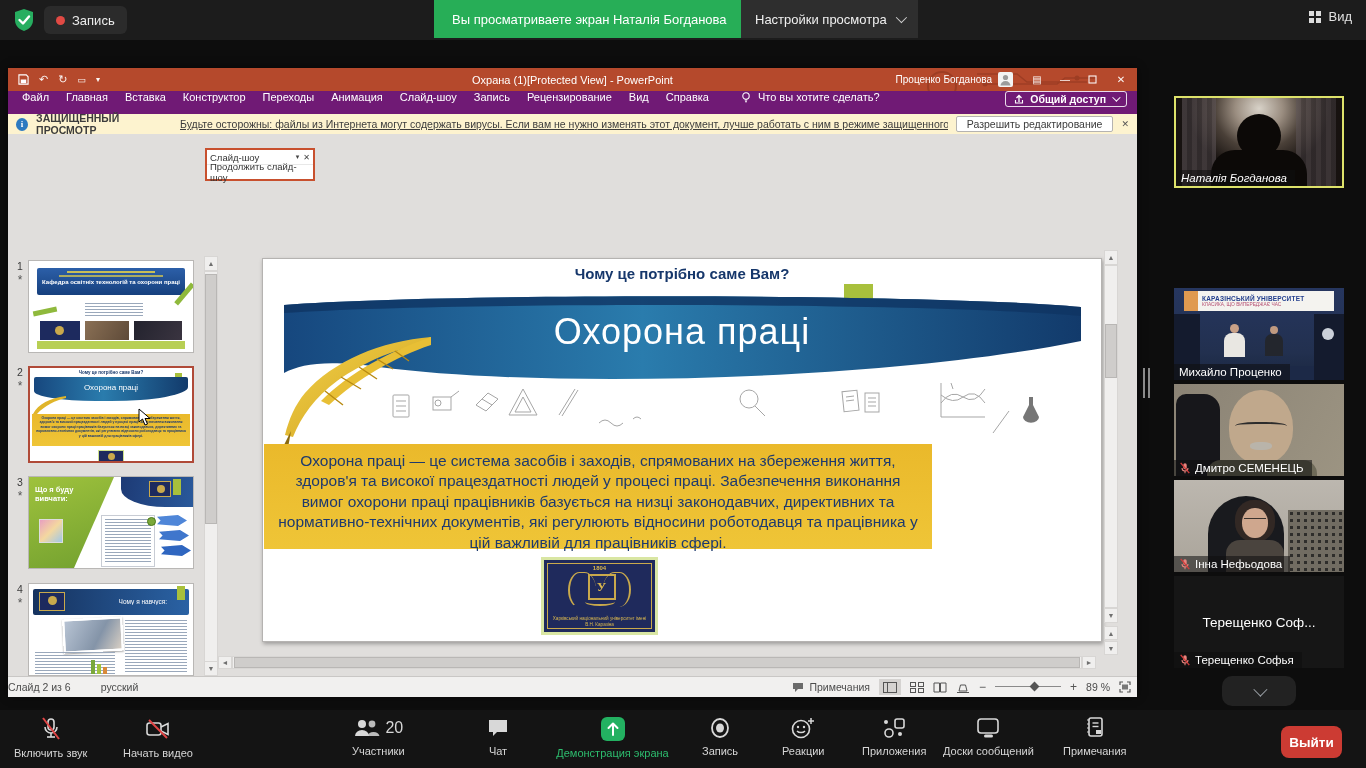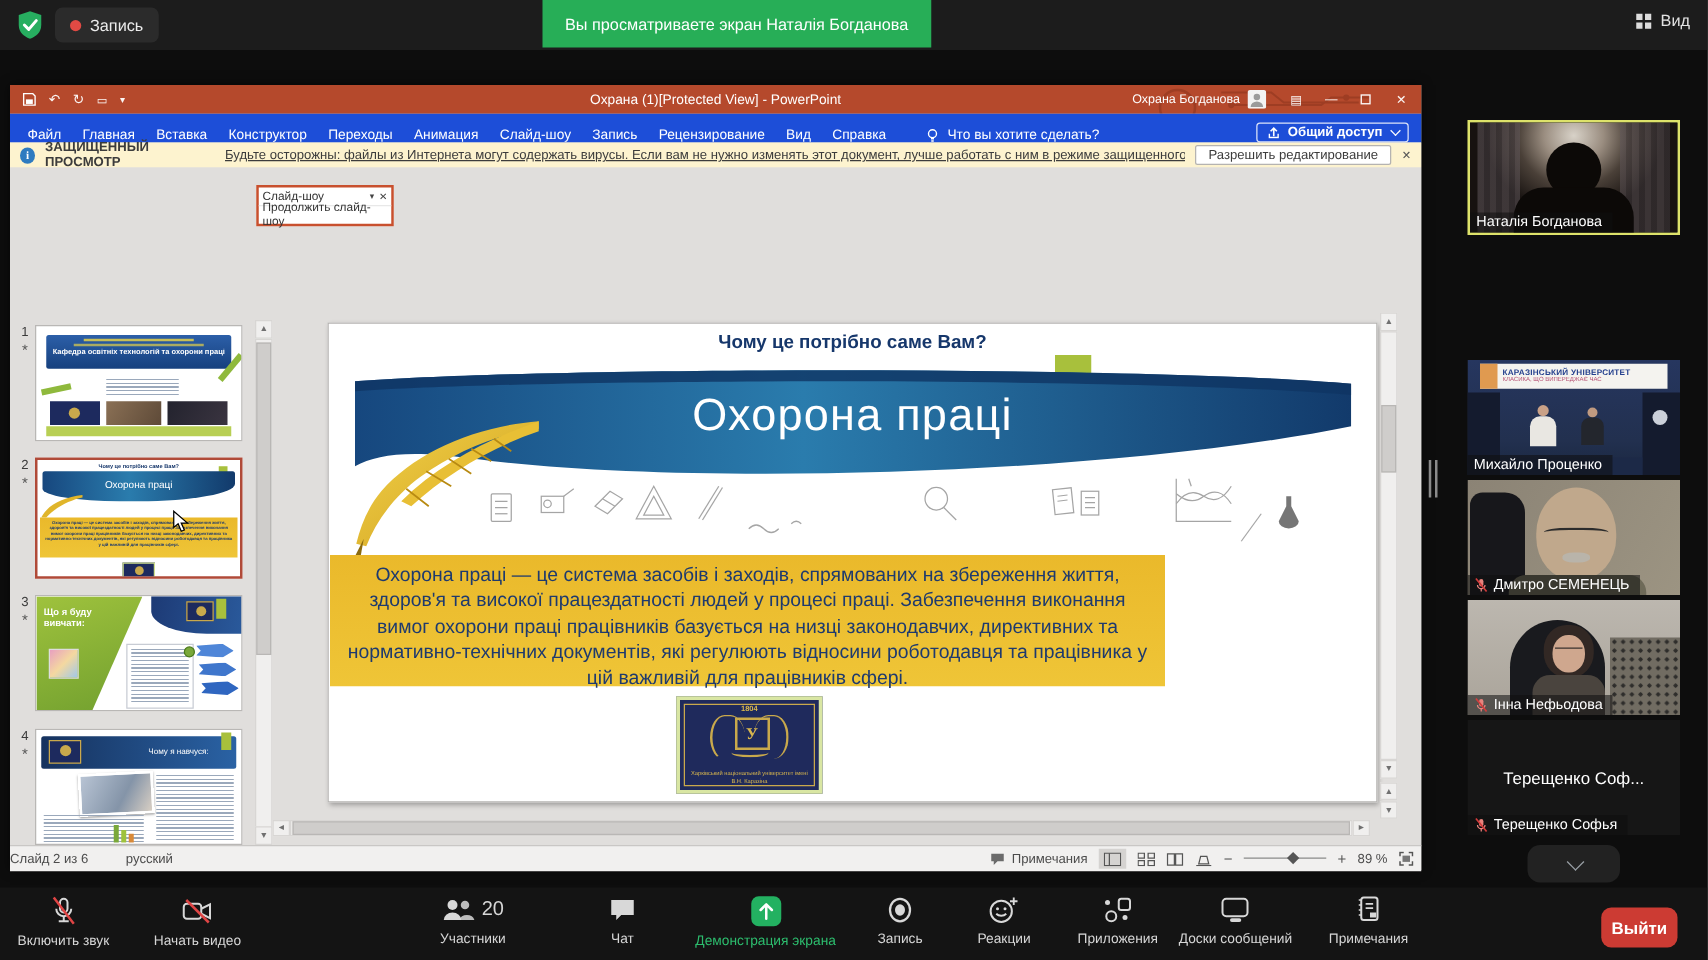--- a/index.html
+++ b/index.html
@@ -14,21 +14,21 @@
   .reddot{width:9px;height:9px;border-radius:50%;background:#e14a44;}
   .greenbar{position:absolute;left:434px;top:0;height:38px;background:#27ae57;color:#fff;
             font-size:13px;display:flex;align-items:center;padding:0 18px;}
   .viewopt{position:absolute;left:741px;top:0;height:38px;background:#2e2e2e;color:#f0f0f0;
            font-size:13px;display:flex;align-items:center;padding:0 14px;gap:9px;cursor:pointer;}
   .chev{display:inline-block;width:7px;height:7px;border-right:1.6px solid #cfcfcf;border-bottom:1.6px solid #cfcfcf;}
   .chev.down{transform:rotate(45deg) translateY(-2px);}
   
   .ppt{position:absolute;left:8px;top:68px;width:1129px;height:628px;background:#e3e1df;box-shadow:0 0 8px rgba(0,0,0,.6);}
   .ptitle{position:absolute;left:0;top:0;width:100%;height:23px;background:#b5492c;color:#fff;overflow:hidden;}
-  .pribbon{position:absolute;left:0;top:23px;width:100%;height:23px;background:#1d4ed8;color:#fff;display:flex;align-items:flex-end;gap:17px;padding-left:14px;box-sizing:border-box;}
+  .pribbon{position:absolute;left:0;top:23px;width:100%;height:23px;background:#701a75;color:#fff;display:flex;align-items:flex-start;gap:17px;padding-left:14px;box-sizing:border-box;}
   .ptab{font-size:11px;white-space:nowrap;cursor:pointer;}
   .protbar{position:absolute;left:0;top:46px;width:100%;height:20px;background:#fdf3cf;display:flex;align-items:center;font-size:10.5px;color:#3c3c3c;padding:0 8px;box-sizing:border-box;gap:8px;}
   .pdoc{position:absolute;left:0;top:66px;width:100%;height:542px;background:#e0dedc;overflow:hidden;}
   .pstatus{position:absolute;left:0;top:608px;width:100%;height:20px;background:#f1f0ef;border-top:1px solid #c9c7c5;
            display:flex;align-items:center;font-size:10.5px;color:#4c4c4c;}
   .qati{color:#fff;font-size:11px;opacity:.95;}
   .wbtn{width:28px;text-align:center;font-size:10px;color:#fff;opacity:.95;}
   
   .popup{position:absolute;left:197px;top:14px;width:106px;background:#fff;border:2px solid #c8502e;font-size:9.5px;color:#333;z-index:5;}
   .popup .row{display:flex;align-items:center;height:14px;padding:0 3px;gap:4px;}
@@ -41,21 +41,21 @@
   .slide{position:absolute;left:254px;top:124px;width:838px;height:382px;background:#fff;border:1px solid #b5b3b1;box-shadow:1px 2px 4px rgba(0,0,0,.3);overflow:hidden;}
   .sbanner-text{position:absolute;left:0;top:52px;width:100%;text-align:center;color:#fff;font-size:36px;letter-spacing:1px;}
   .ybox{position:absolute;left:1px;top:185px;width:668px;height:105px;background:linear-gradient(180deg,#eab92b,#efc537);
         color:#1e3a6e;font-size:15.5px;line-height:1.32;text-align:center;padding:7px 12px;box-sizing:border-box;font-weight:500;}
   
   .sbtrack{background:#f0efee;border:1px solid #d8d6d4;box-sizing:border-box;}
   .sbthumb{background:#cfcdcb;border:1px solid #b9b7b5;box-sizing:border-box;}
   .sbbtn{background:#f0efee;border:1px solid #d8d6d4;color:#707070;font-size:7px;display:flex;align-items:center;justify-content:center;box-sizing:border-box;}
   
   .tile{position:absolute;left:1174px;width:170px;height:92px;background:#111;overflow:hidden;box-sizing:border-box;}
-  .tile.active{border:2px solid #dde26a;}
+  .tile.active{border:2px solid #dde26a;font-style:italic;}
   .nlabel{position:absolute;left:0;bottom:0;display:flex;align-items:center;gap:4px;background:rgba(15,15,15,.55);
           color:#fff;font-size:11.5px;padding:2px 8px 2px 5px;max-width:100%;white-space:nowrap;}
   .scene{position:absolute;inset:0;}
   
   .btoolbar{position:absolute;left:0;top:710px;width:1366px;height:58px;background:#141414;}
   .bitem{position:absolute;top:6px;display:flex;flex-direction:column;align-items:center;gap:5px;color:#d6d6d6;font-size:11px;cursor:pointer;white-space:nowrap;}
   .exitbtn{position:absolute;left:1281px;top:16px;width:61px;height:32px;background:#cc3b33;border-radius:8px;color:#fff;
            font-size:13.5px;font-weight:bold;display:flex;align-items:center;justify-content:center;cursor:pointer;}
   .chevbtn{position:absolute;left:1222px;top:676px;width:74px;height:30px;background:#222;border-radius:10px;display:flex;align-items:center;justify-content:center;cursor:pointer;}
   .minitxt{position:absolute;overflow:hidden;}
@@ -68,20 +68,24 @@
   <div class="topbar">
     <svg class="abs" style="left:11px;top:7px" width="26" height="26" viewBox="0 0 26 26">
       <path d="M13 2 L22 5 V13 C22 19 17.5 22.5 13 24 C8.5 22.5 4 19 4 13 V5 Z" fill="#27ae60"></path>
       <path d="M8.5 13 L12 16.5 L18 9.5" fill="none" stroke="#fff" stroke-width="2.4" stroke-linecap="round" stroke-linejoin="round"></path>
     </svg>
     <div class="recpill">
       <span class="reddot"></span>
       <span>Запись</span>
     </div>
     <div class="greenbar">Вы просматриваете экран Наталія Богданова</div>
+    <div class="viewopt">
+      <span>Настройки просмотра</span>
+      <span class="chev down"></span>
+    </div>
     <div class="flex abs" style="right:14px;top:9px;gap:6px;color:#e2e2e2;font-size:13px;cursor:pointer">
       <svg width="14" height="14" viewBox="0 0 14 14">
         <rect x="1" y="1" width="5" height="5" fill="#dcdcdc"></rect>
           <rect x="8" y="1" width="5" height="5" fill="#dcdcdc"></rect>
         <rect x="1" y="8" width="5" height="5" fill="#dcdcdc"></rect>
           <rect x="8" y="8" width="5" height="5" fill="#dcdcdc"></rect>
       </svg>
       <span>Вид</span>
     </div>
   </div>
@@ -100,21 +104,21 @@
             <path d="M1 1 h8 l2 2 v8 h-10 z" fill="none" stroke="#fff" stroke-width="1.2"></path>
             <rect x="3" y="6" width="6" height="4" fill="#fff"></rect>
           </svg>
         <span class="qati">↶</span>
         <span class="qati">↻</span>
         <span class="qati" style="font-size:9px">▭</span>
         <span class="qati" style="font-size:8px">▾</span>
       </div>
       <div class="abs" style="left:0;top:0;width:100%;height:23px;display:flex;align-items:center;justify-content:center;font-size:11px;pointer-events:none">Охрана (1)[Protected View] - PowerPoint</div>
       <div class="flex" style="position:absolute;right:2px;top:0;height:23px;">
-        <span style="font-size:10px;margin-right:6px">Охрана Богданова</span>
+        <span style="font-size:10px;margin-right:6px">Проценко Богданова</span>
         <svg width="15" height="15" viewBox="0 0 15 15" style="margin-right:10px">
           <rect width="15" height="15" rx="2" fill="#f3f3f3"></rect>
             <circle cx="7.5" cy="5.5" r="2.6" fill="#9b9b9b"></circle>
             <path d="M2.5 13.5 a5 4.4 0 0 1 10 0 z" fill="#9b9b9b"></path>
         </svg>
         <span class="wbtn">▤</span>
         <span class="wbtn">—</span>
         <svg class="wbtn" width="28" height="11" viewBox="0 0 28 11">
             <rect x="10" y="2" width="7" height="7" fill="none" stroke="#fff" stroke-width="1.1"></rect>
           </svg>

